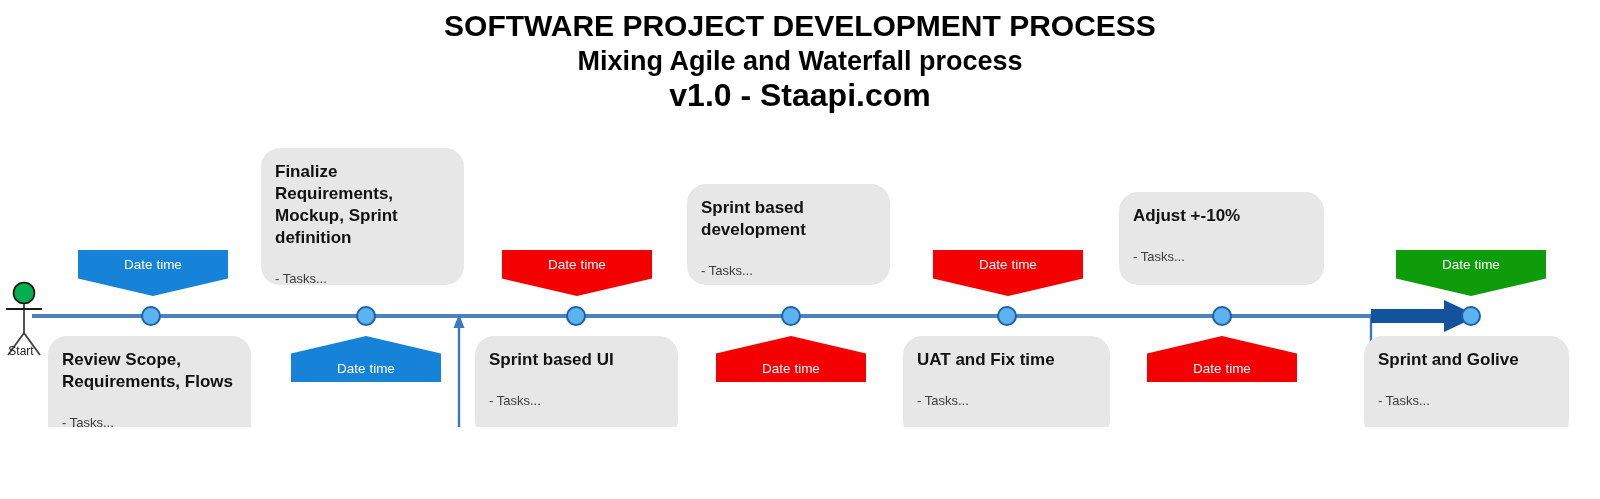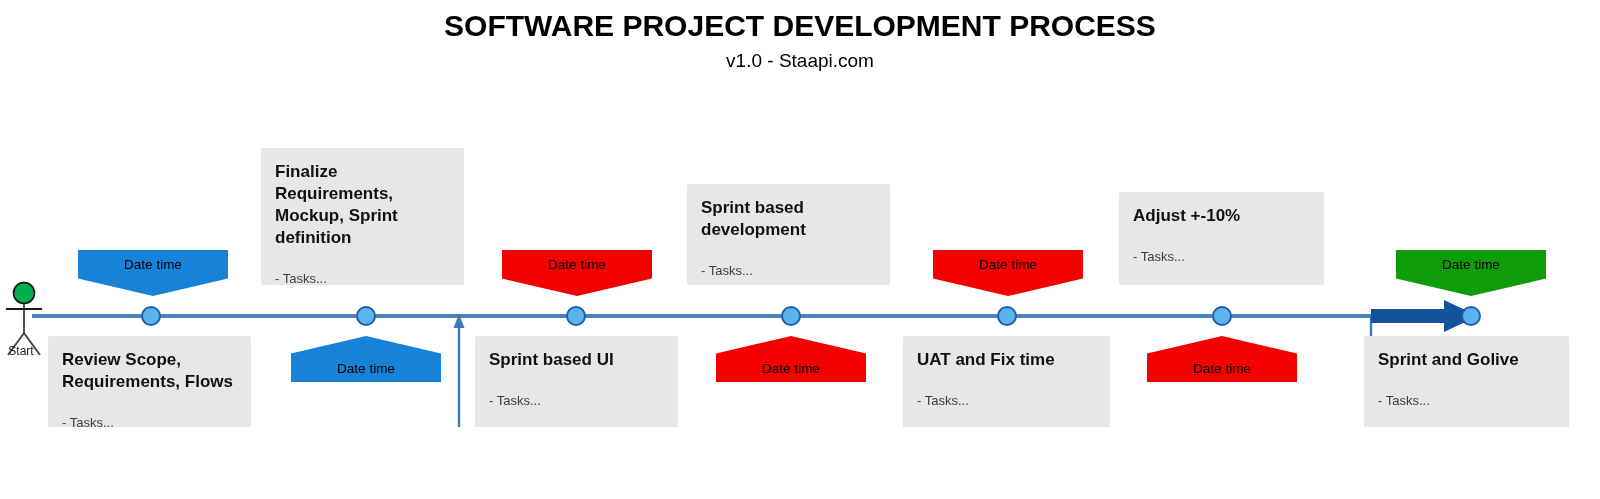--- a/index.html
+++ b/index.html
@@ -33,22 +33,22 @@
     font-weight: bold;
     line-height: 36px;
     letter-spacing: 0px;
   }
   .title-line2 {
     font-size: 27px;
     font-weight: bold;
     line-height: 34px;
   }
   .title-line3 {
-    font-size: 19px;
-    font-weight: normal;
+    font-size: 32px;
+    font-weight: bold;
     line-height: 34px;
   }
 
   
   .axis-line {
     position: absolute;
     left: 32px;
     top: 314px;
     width: 1440px;
     height: 4px;
@@ -77,21 +77,21 @@
   
   .banner {
     position: absolute;
     width: 150px;
     height: 46px;
     z-index: 4;
     display: flex;
     align-items: flex-start;
     justify-content: center;
     box-sizing: border-box;
-    color: #000000;
+    color: #ffffff;
     font-size: 13.5px;
     font-weight: normal;
     text-align: center;
   }
   .banner.down {
     clip-path: polygon(0% 0%, 100% 0%, 100% 62%, 50% 100%, 0% 62%);
     padding-top: 7px;
   }
   .banner.up {
     clip-path: polygon(50% 0%, 100% 38%, 100% 100%, 0% 100%, 0% 38%);
@@ -99,21 +99,21 @@
     padding-bottom: 6px;
   }
   .banner.blue  { background: #1683d8; }
   .banner.red   { background: #f40000; }
   .banner.green { background: #0f9c0b; }
 
   
   .card {
     position: absolute;
     background: #e7e7e7;
-    border-radius: 2px;
+    border-radius: 19px;
     box-sizing: border-box;
     padding: 13px 16px 10px 14px;
     z-index: 3;
   }
   .card-title {
     font-size: 17px;
     font-weight: bold;
     color: #111111;
     line-height: 22px;
     white-space: pre-line;
@@ -154,20 +154,21 @@
     pointer-events: none;
   }
 </style>
 </head>
 <body>
 
 <div id="canvas">
 
   <div class="title-block">
     <div class="title-line1">SOFTWARE PROJECT DEVELOPMENT PROCESS</div>
+    <div class="title-line2">Mixing Agile and Waterfall process</div>
     <div class="title-line3">v1.0 - Staapi.com</div>
   </div>
 
   <svg class="loop" width="1600" height="499">
     <g id="loop-group">
         <path d="M 1371 316 L 1371 483 L 459 483 L 459 326" fill="none" stroke="#3c78c0" stroke-width="2.4"></path>
         <polygon points="459,314 453.5,328 464.5,328" fill="#3c78c0"></polygon>
       </g>
   </svg>
 

